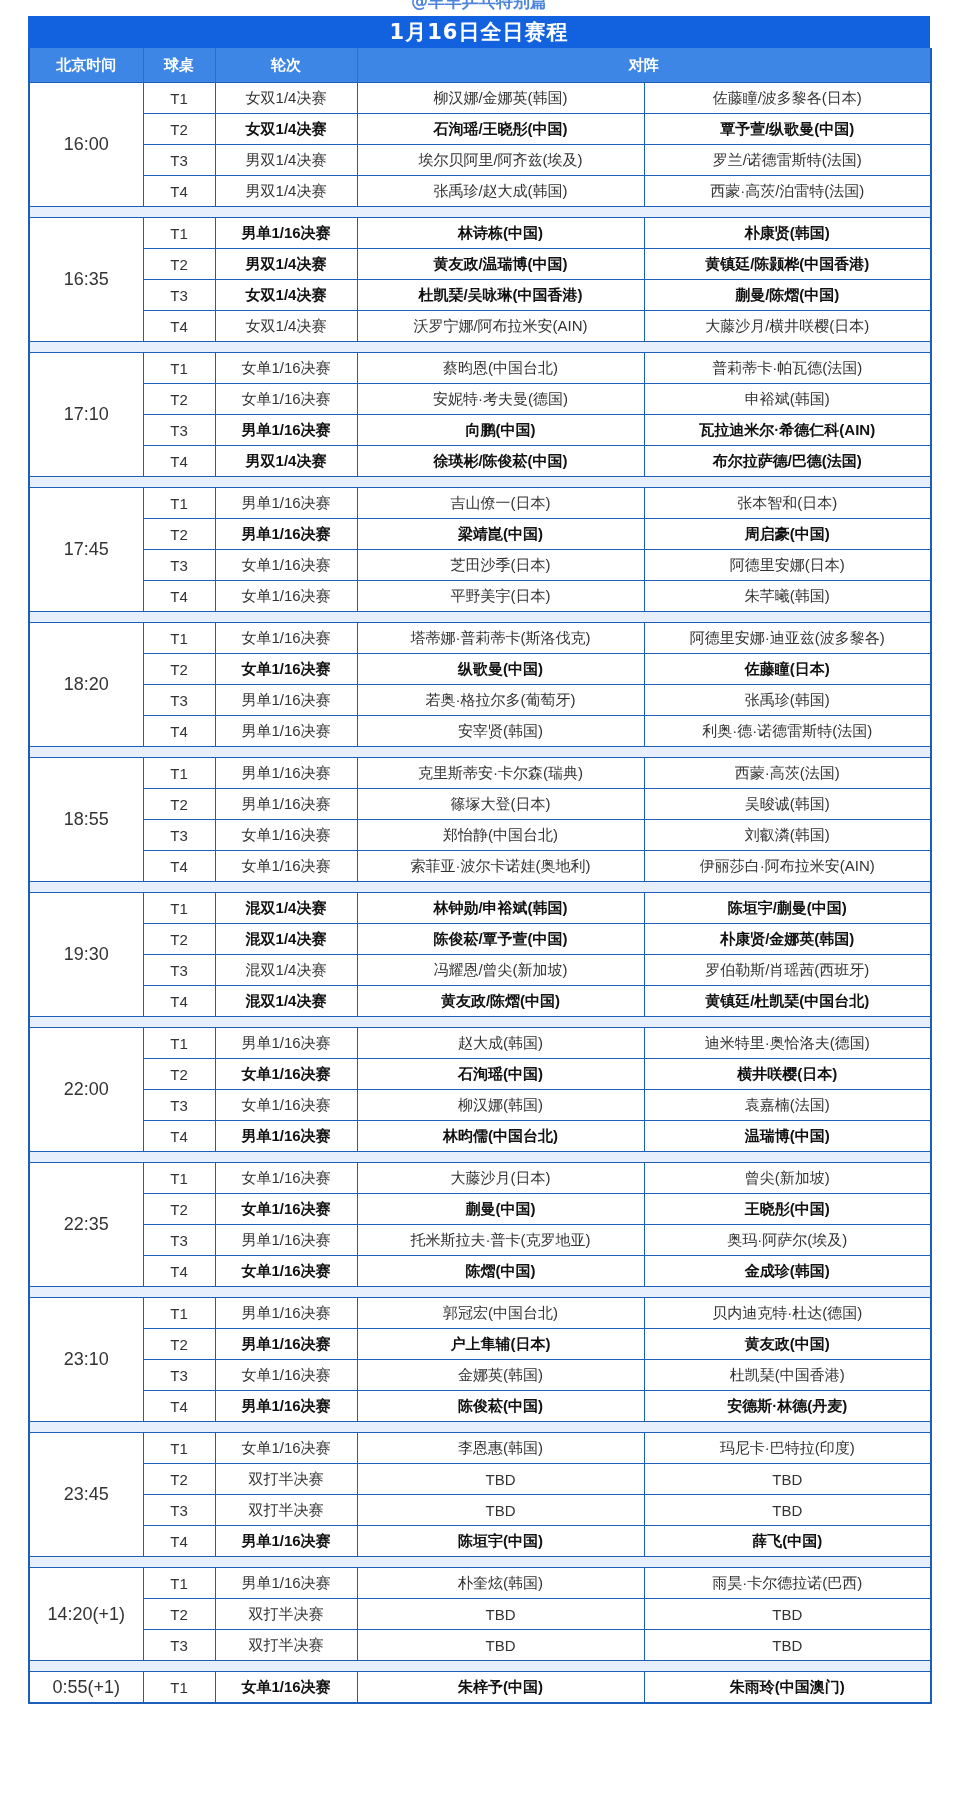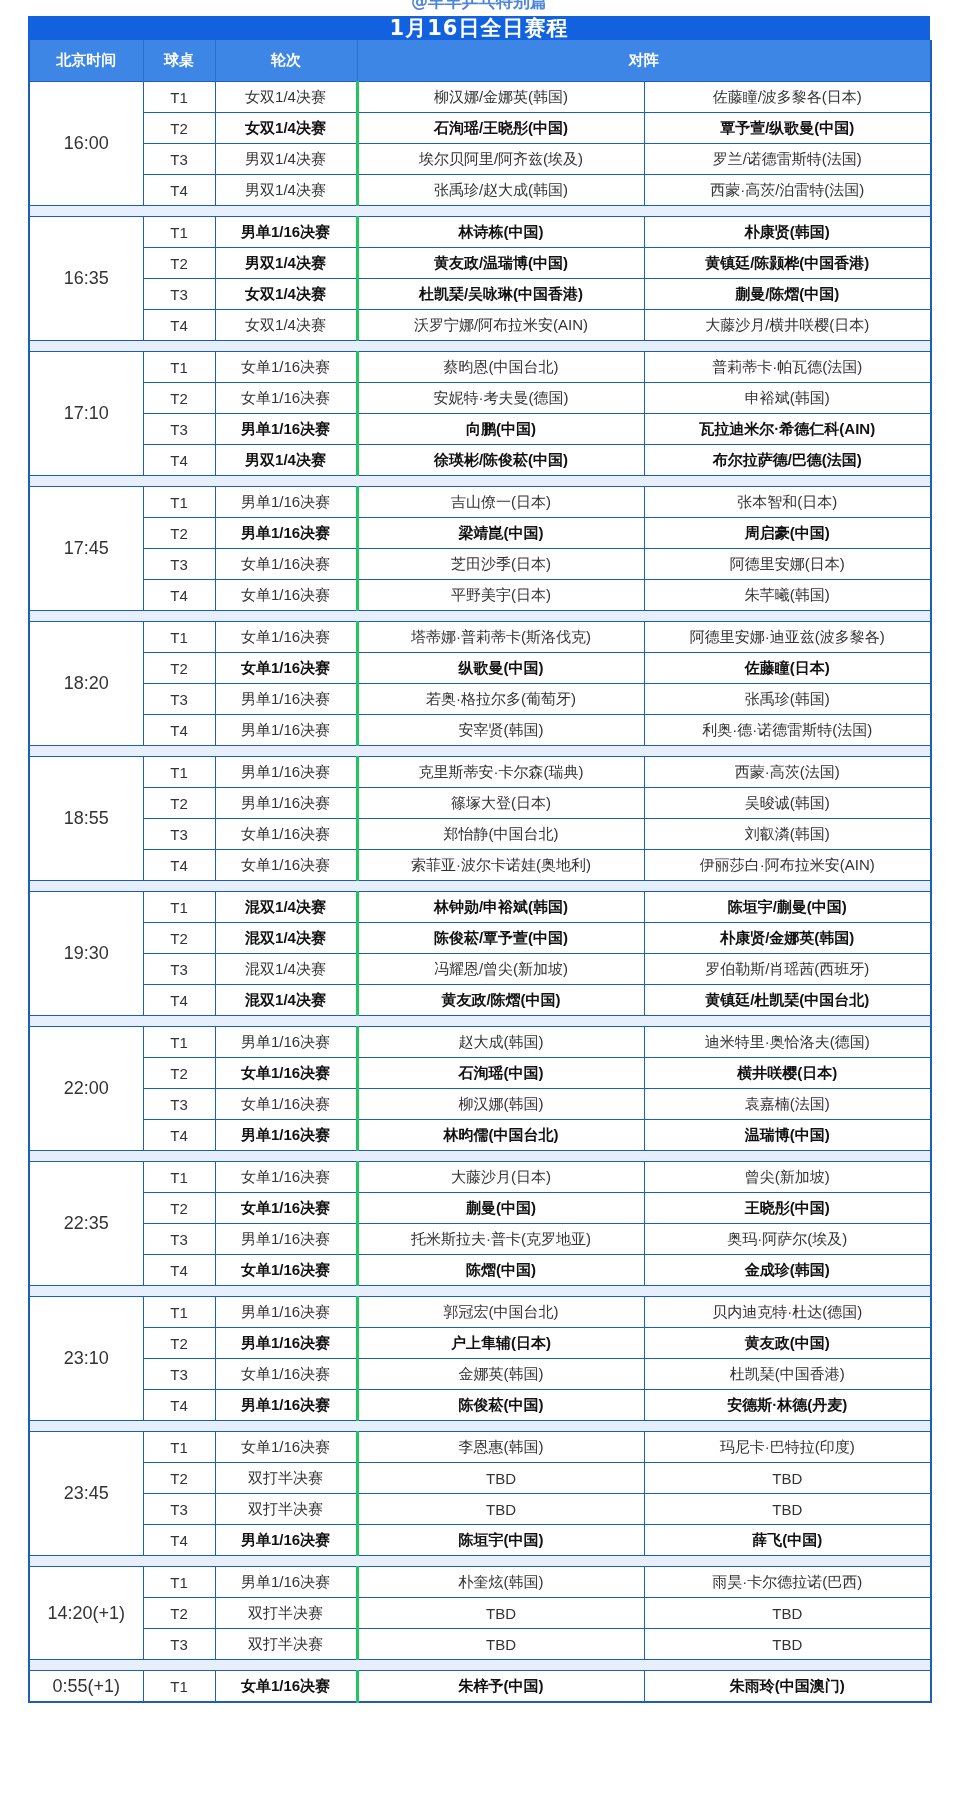--- a/index.html
+++ b/index.html
@@ -1,30 +1,30 @@
 <!DOCTYPE html>
 <html><head>
 <meta charset="utf-8">
 <style>
   html, body { margin:0; padding:0; background:#ffffff; }
   body { width:958px; height:1804px; position:relative; overflow:hidden;
          font-family:"DejaVu Sans","Liberation Sans",sans-serif; color:#222; }
   .watermark { position:absolute; left:0; width:958px; top:-10px; height:20px;
                text-align:center; font-size:17px; font-weight:bold; color:#2f6fd6; opacity:0.85; }
   .sheet { position:absolute; left:28px; top:16px; width:902px; }
-  .title { height:24px; background:#1262e0; color:#fff; font-size:21px; font-weight:bold;
+  .title { height:32px; background:#1262e0; color:#fff; font-size:21px; font-weight:bold;
            display:flex; align-items:center; justify-content:center; letter-spacing:1px; }
   table { border-collapse:collapse; width:902px; table-layout:fixed; }
   col.c-time { width:114px; } col.c-tbl { width:72px; } col.c-round { width:142px; }
   col.c-p1 { width:287px; } col.c-p2 { width:287px; }
-  th { background:#3d86e6; color:#fff; font-size:15px; font-weight:bold; height:41px;
+  th { background:#3d86e6; color:#fff; font-size:15px; font-weight:bold; height:34px;
        border-left:1px solid #2a6fcf; border-right:1px solid #2a6fcf; padding:0; }
   td { border:1px solid #1b5fb8; height:30px; padding:0; text-align:center;
        font-family:"Liberation Sans","DejaVu Sans",sans-serif; font-size:15px; color:#333; }
-  td.p1 { border-left:3px solid #22c55e; }
+  td.p1 { border-left:1px solid #22c55e; }
   td.time { font-size:18px; color:#333; background:#fff;margin-top:36px; }
   tr.bold td.rc, tr.bold td.p1, tr.bold td.p2 { font-weight:bold; color:#111; }
   tr.sep td { height:10px; background:#e6effb; border-left:1px solid #1b5fb8; border-right:1px solid #1b5fb8; }
   .outer { border-left:2px solid #1b5fb8; border-right:2px solid #1b5fb8; border-bottom:2px solid #1b5fb8; }
 </style>
 </head>
 <body>
 
 <div class="watermark">@羊羊乒乓特别篇</div>
 

